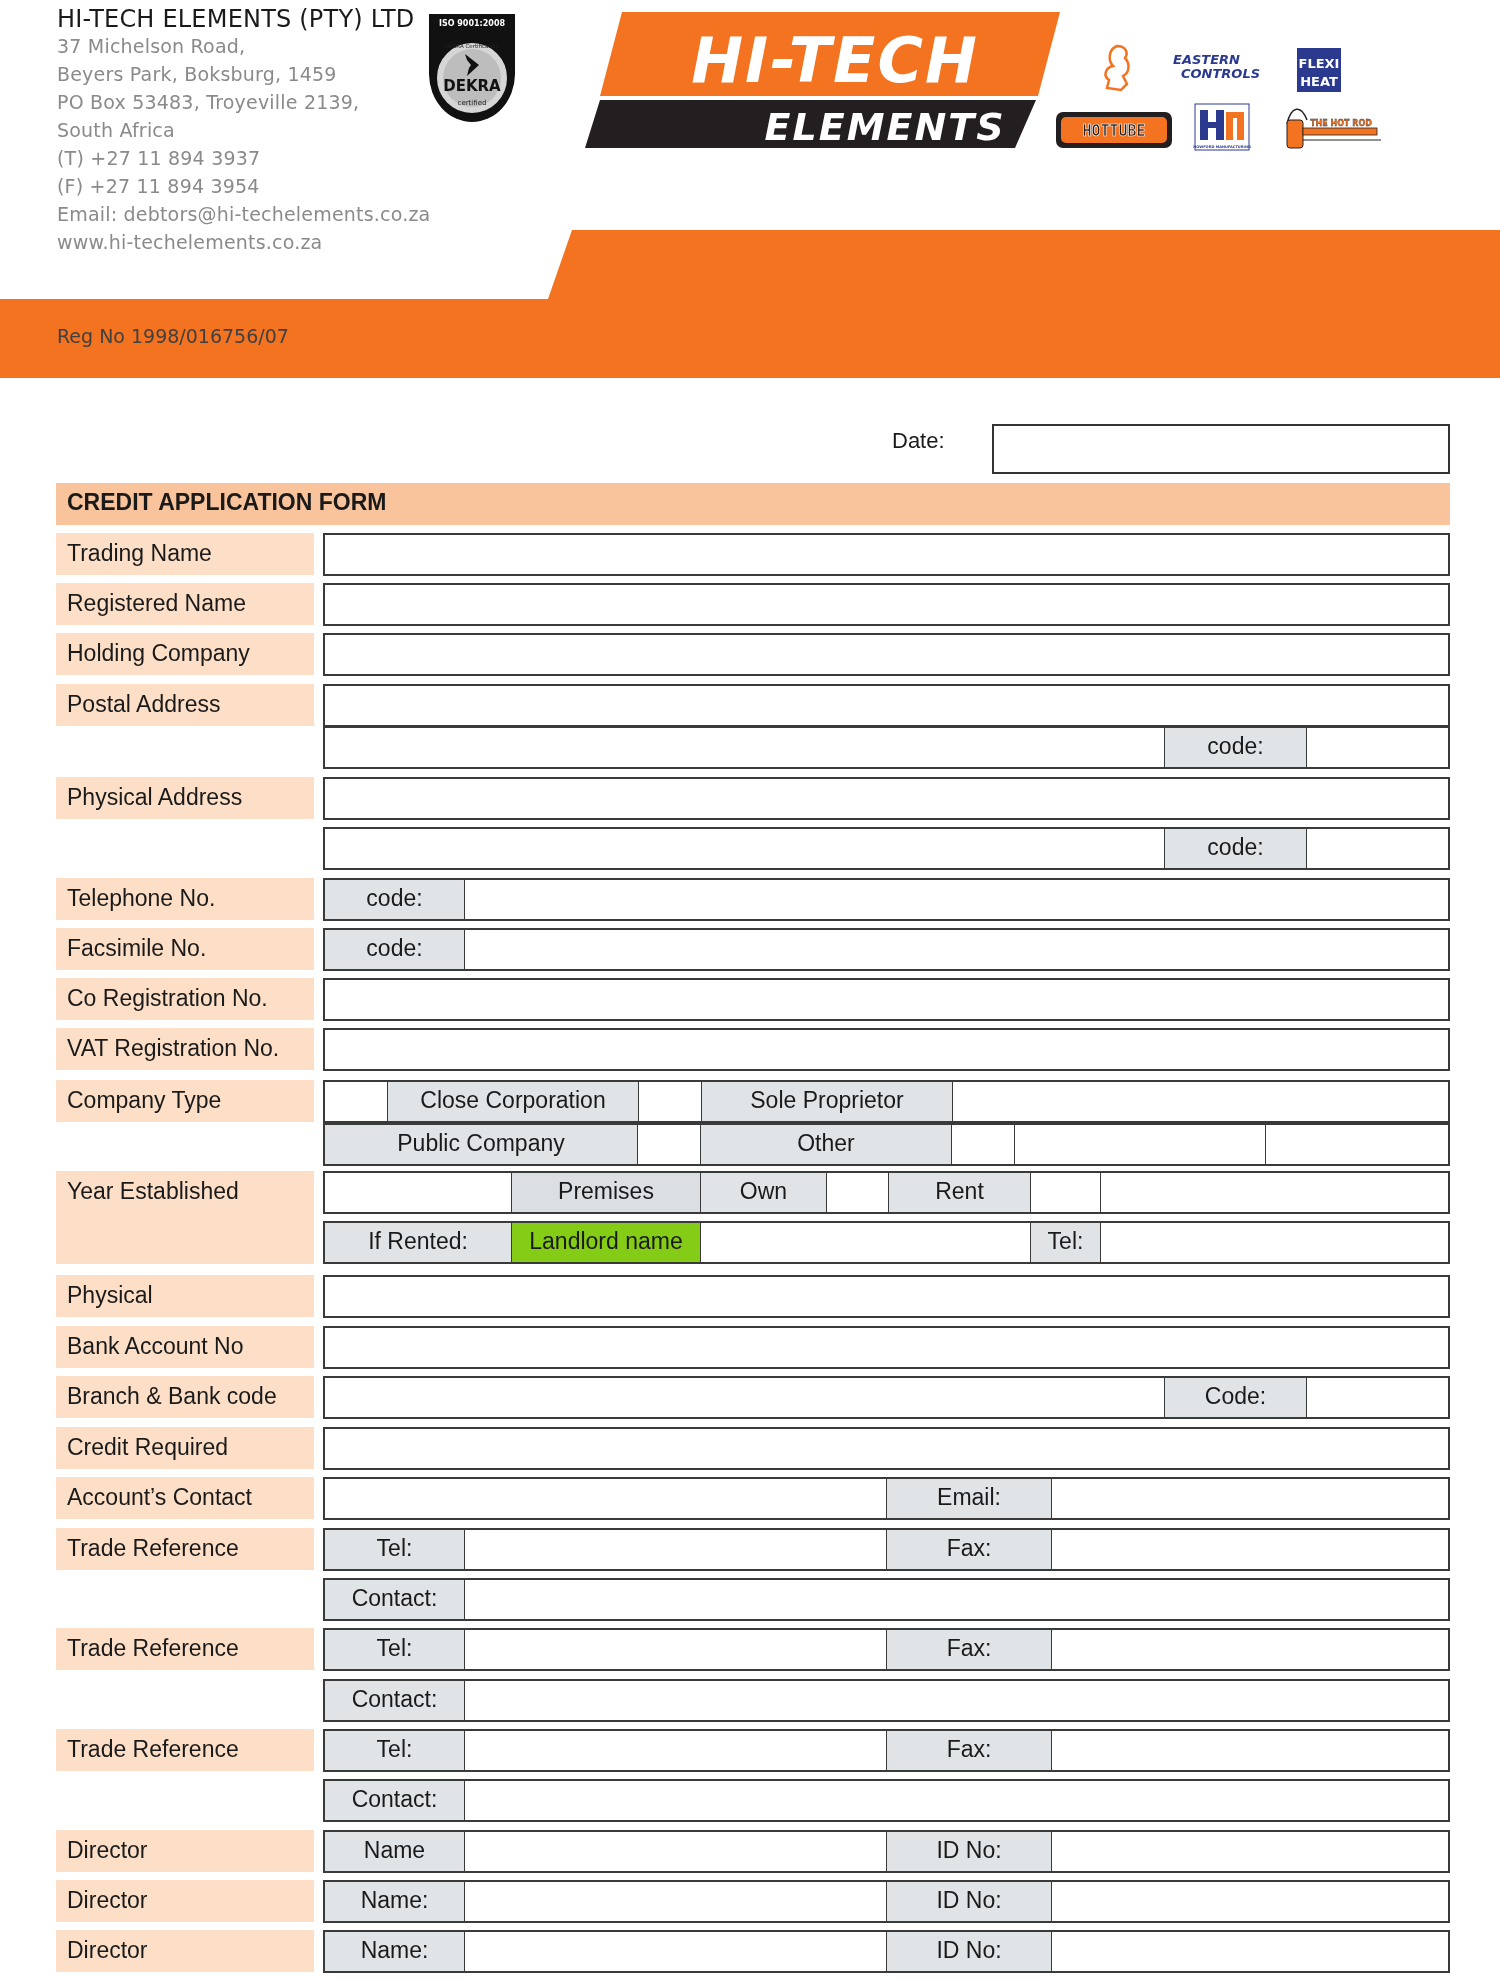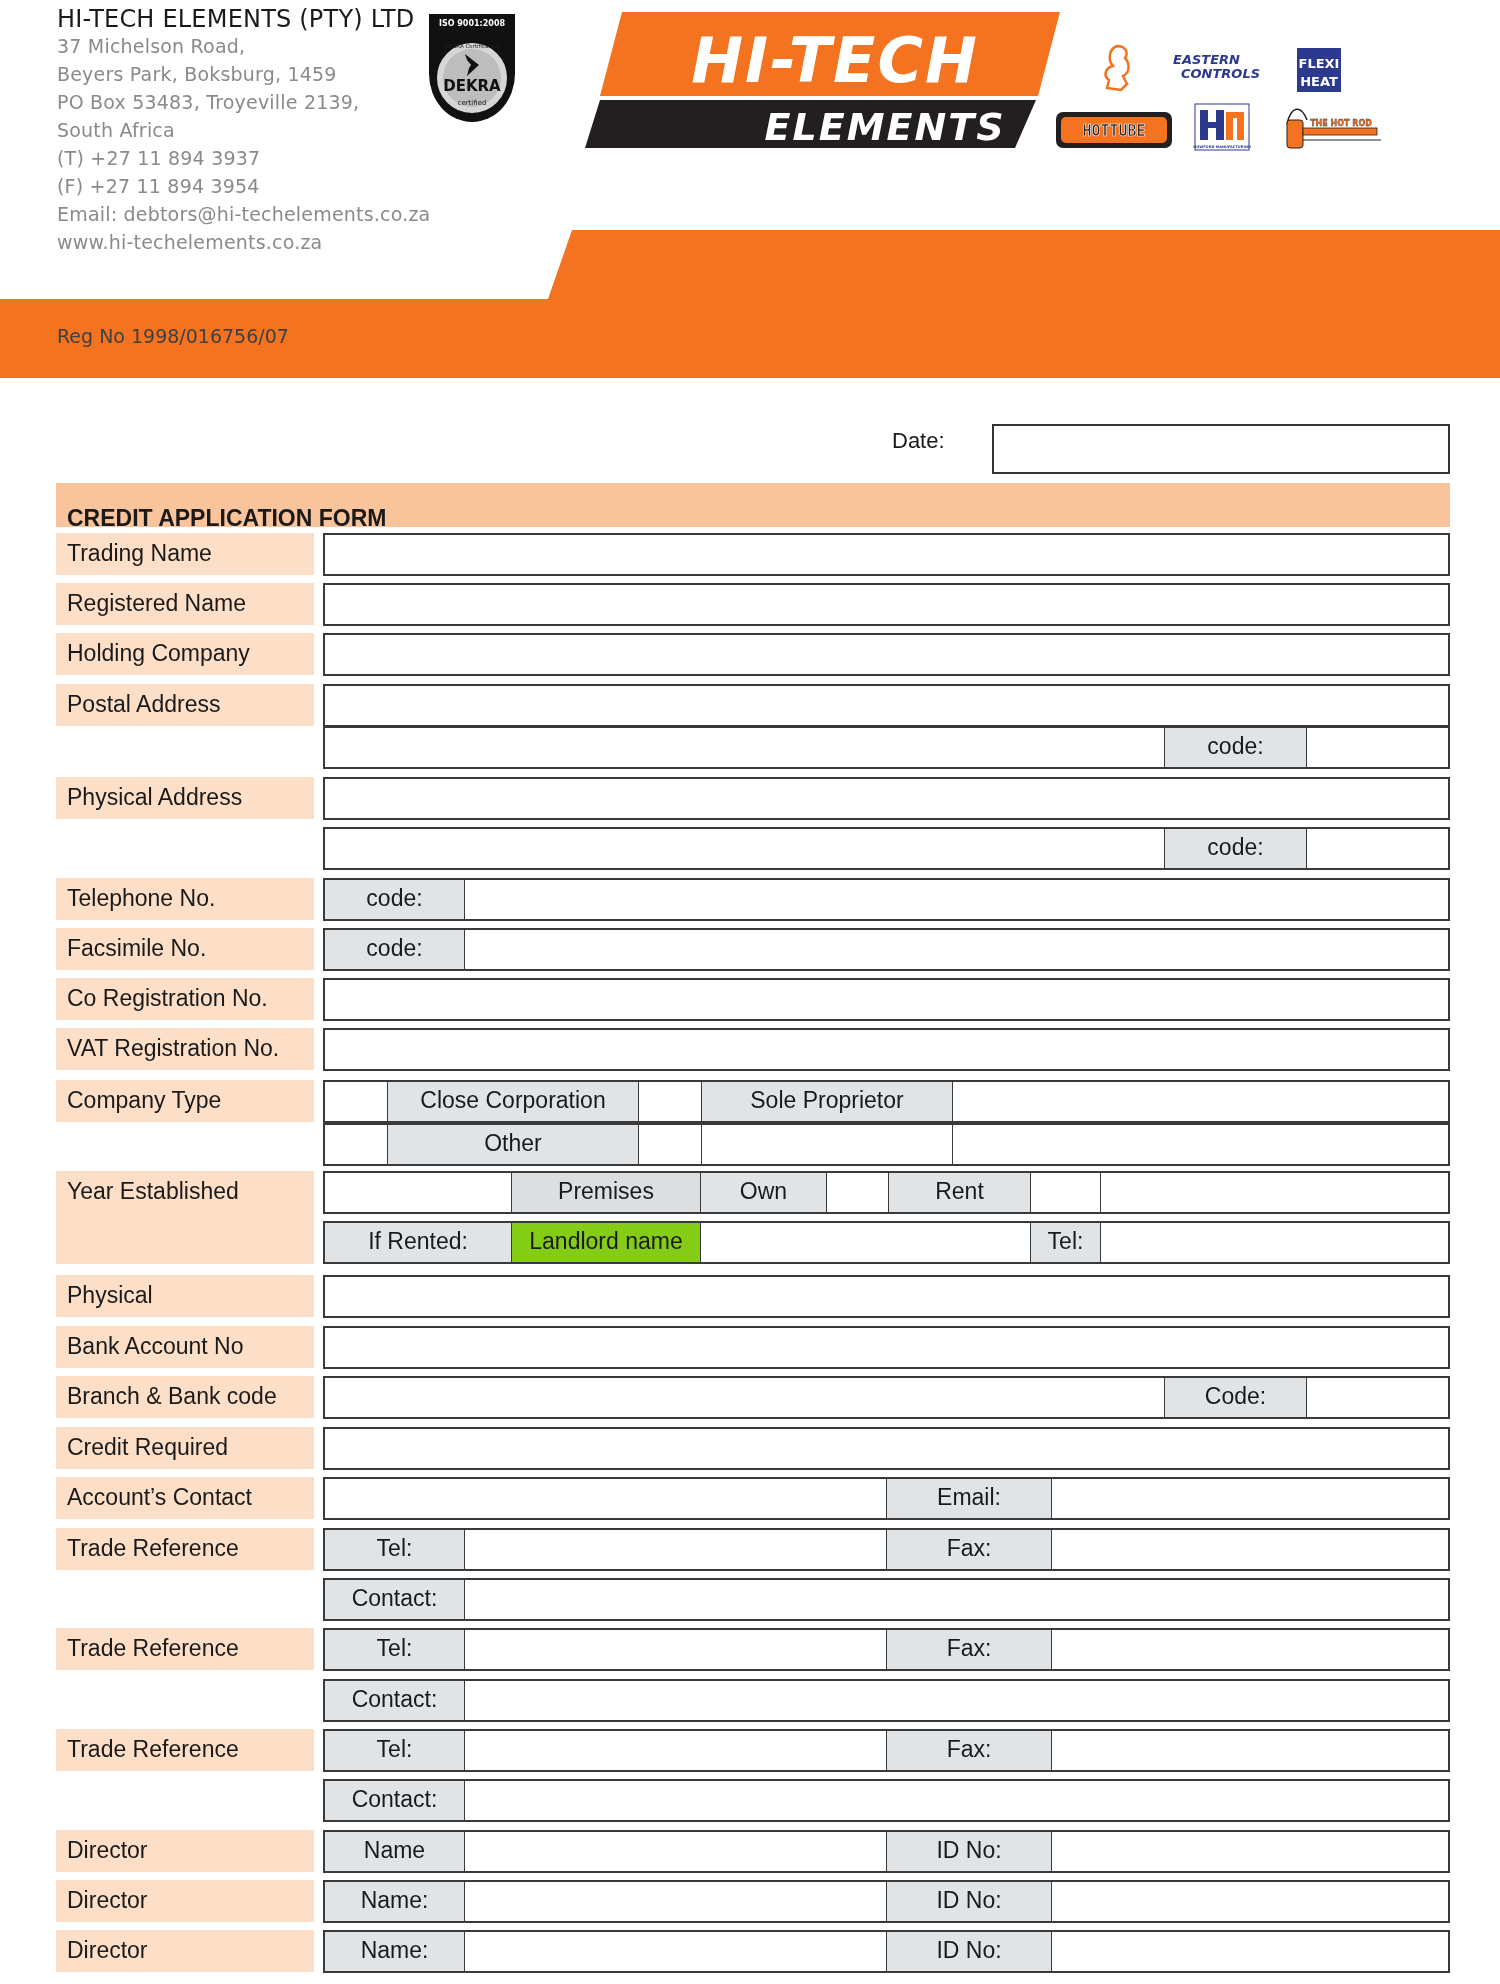--- a/index.html
+++ b/index.html
@@ -19,21 +19,21 @@
 
   .band { position: absolute; left: 0; top: 230px; width: 1500px; height: 148px; }
   .reg { position: absolute; left: 57px; top: 325px; font-size: 19px; color: #404040; font-family: "DejaVu Sans", sans-serif; }
 
   
   .date-label { position: absolute; left: 892px; top: 428px; font-size: 22px; color: #1a1a1a; }
   .date-box { position: absolute; left: 992px; top: 424px; width: 458px; height: 50px; border: 2px solid #333; background: #fff; }
 
   
   .form-title { position: absolute; left: 56px; top: 483px; width: 1394px; height: 42px; background: #f9c39b;
-                font-weight: bold; font-size: 23px; padding: 22px 11px; color: #1a1a1a; }
+                font-weight: bold; font-size: 23px; padding: 6px 11px; color: #1a1a1a; }
 
   
   .lbl { position: absolute; left: 56px; width: 258px; height: 42px; background: #fddfc8; font-size: 23px;
          padding: 7px 11px; color: #1a1a1a; white-space: nowrap; }
   .field { position: absolute; left: 323px; width: 1127px; height: 43px; border: 2px solid #3a3a3a;
            background: #fff; display: flex; text-align: center; }
   .cell { height: 100%; border-right: 1.5px solid #3a3a3a; font-size: 23px; padding: 5px 9px; white-space: nowrap; color: #1a1a1a; }
   .cell:last-child { border-right: none; }
   .g { background: #e1e4e6; }
   .w { background: #ffffff; }
@@ -165,20 +165,21 @@
 
 <div class="lbl" style="top:1080px">Company Type</div>
 <div class="field" style="top:1080px">
   <div class="cell w" style="width:63px"></div>
   <div class="cell g" style="width:251px">Close Corporation</div>
   <div class="cell w" style="width:63px"></div>
   <div class="cell g" style="width:251px">Sole Proprietor</div>
   <div class="cell w grow"></div>
 </div>
 <div class="field" style="top:1123px">
+  <div class="cell g" style="width:313px">Public Company</div>
   <div class="cell w" style="width:63px"></div>
   <div class="cell g" style="width:251px">Other</div>
   <div class="cell w" style="width:63px"></div>
   <div class="cell w" style="width:251px"></div>
   <div class="cell w grow"></div>
 </div>
 
 <div class="lbl" style="top:1171px; height:93px">Year Established</div>
 <div class="field" style="top:1171px">
   <div class="cell w" style="width:187px"></div>

